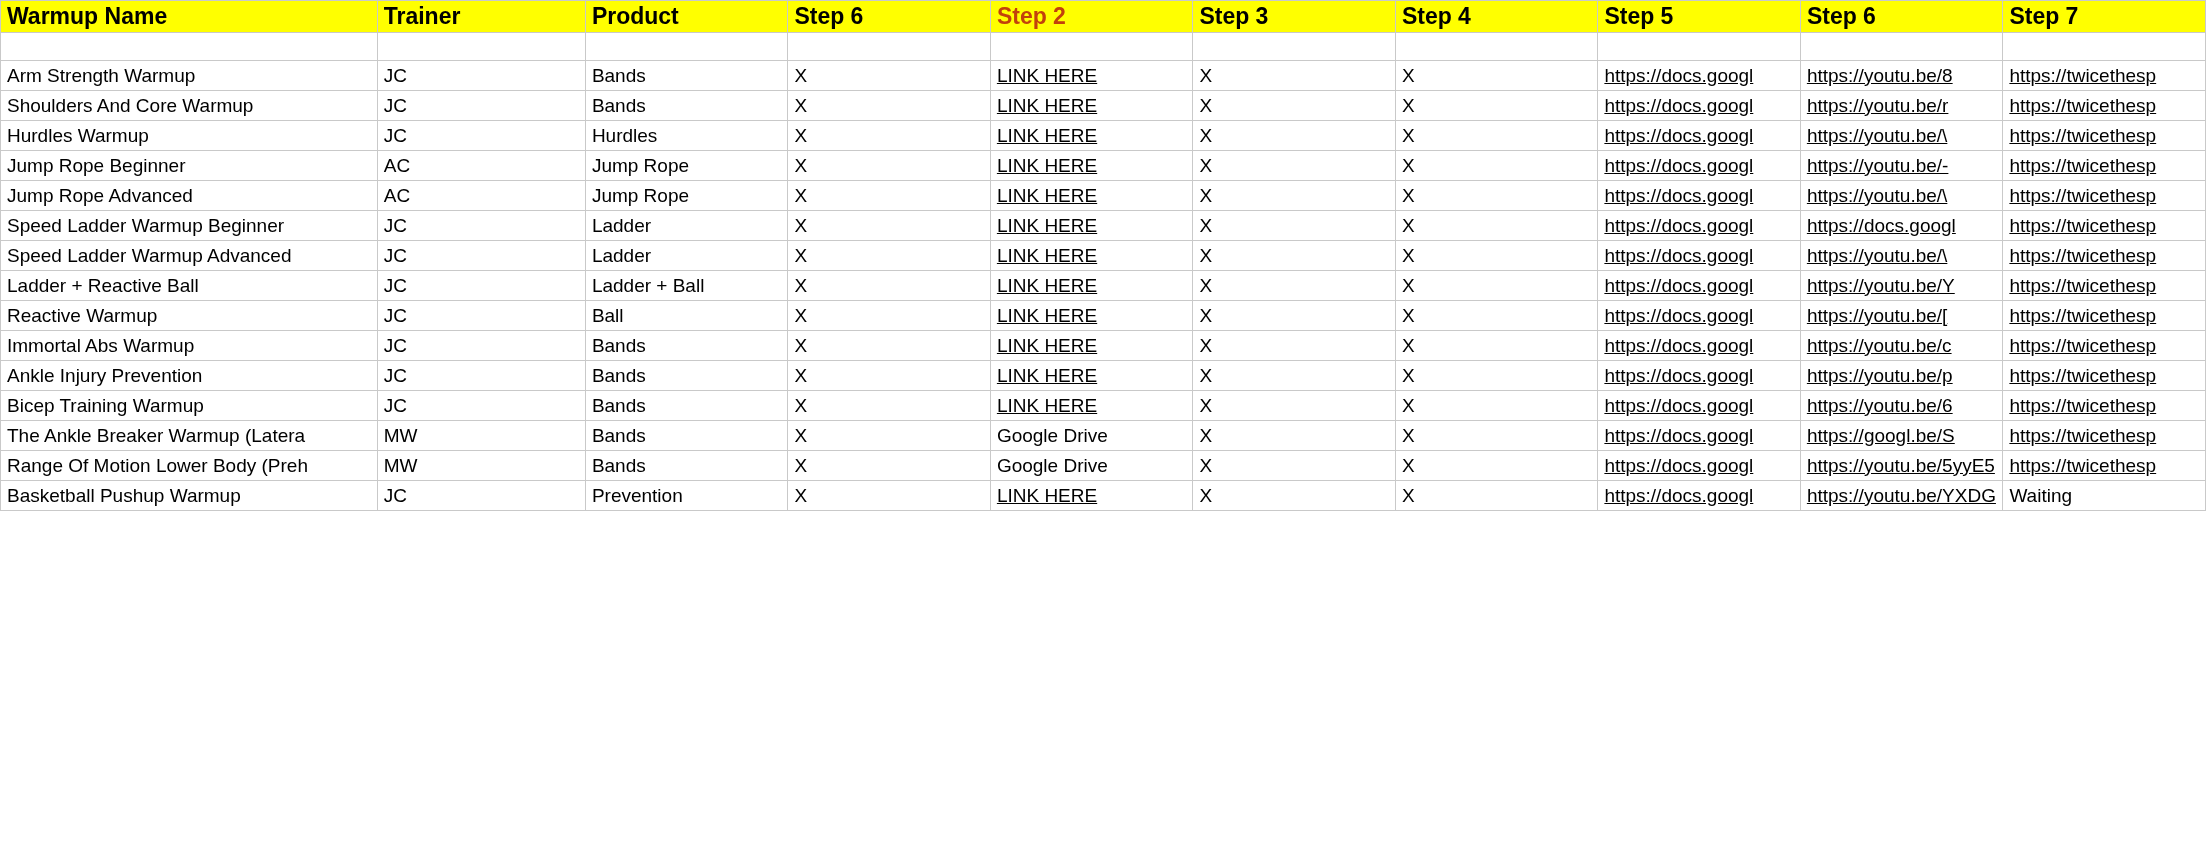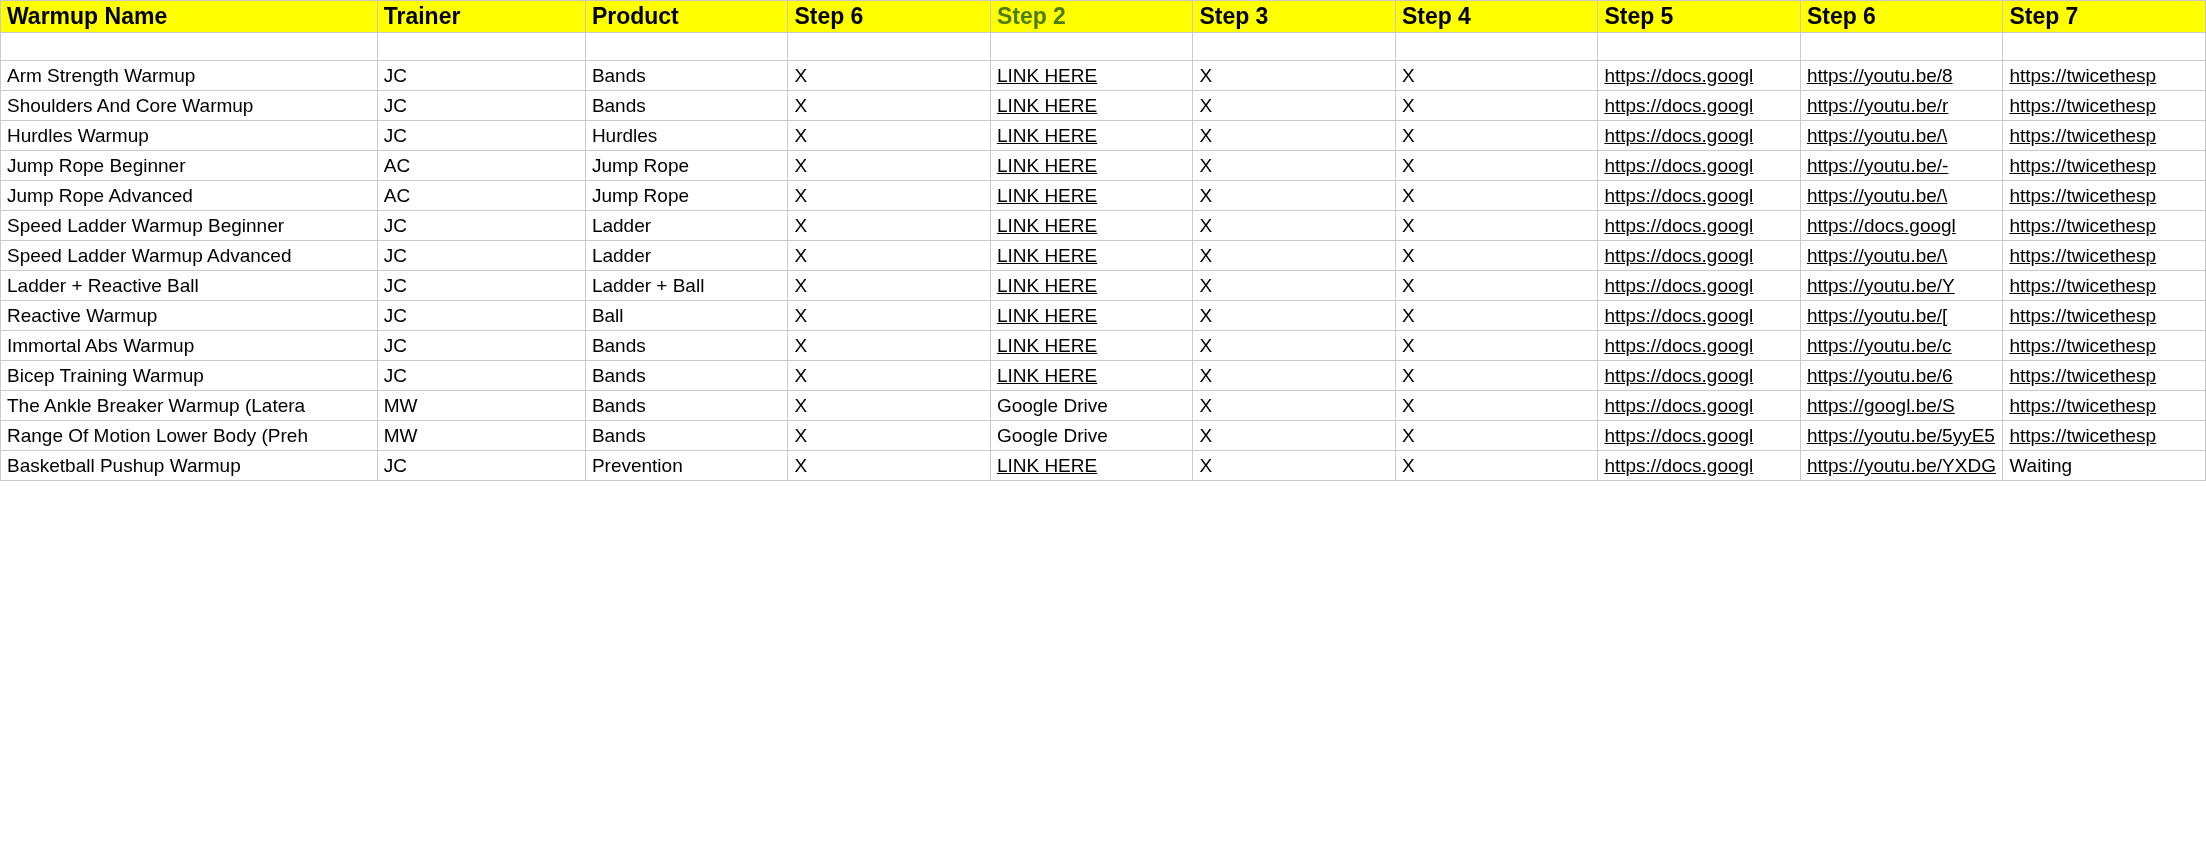--- a/index.html
+++ b/index.html
@@ -30,21 +30,21 @@
     height: 30px;
     box-sizing: border-box;
   }
   table.sheet thead th {
     background: #ffff00;
     font-weight: bold;
     height: 32px;
     font-size: 23px;
   }
   thead th.hdr-accent {
-    color: #4d7c0f;
+    color: #c2410c;
   }
   tr.spacer-row td {
     height: 28px;
   }
   td.link {
     color: #1155cc;
     text-decoration: underline;
   }
   td.plain {
     color: #000000;
@@ -223,20 +223,32 @@
         <td class="plain">Bands</td>
         <td class="plain">X</td>
         <td class="link">LINK HERE</td>
         <td class="plain">X</td>
         <td class="plain">X</td>
         <td class="link">https://docs.googl</td>
         <td class="link">https://youtu.be/c</td>
         <td class="link">https://twicethesp</td>
       </tr>
       <tr>
+        <td class="plain">Ankle Injury Prevention</td>
+        <td class="plain">JC</td>
+        <td class="plain">Bands</td>
+        <td class="plain">X</td>
+        <td class="link">LINK HERE</td>
+        <td class="plain">X</td>
+        <td class="plain">X</td>
+        <td class="link">https://docs.googl</td>
+        <td class="link">https://youtu.be/p</td>
+        <td class="link">https://twicethesp</td>
+      </tr>
+      <tr>
         <td class="plain">Bicep Training Warmup</td>
         <td class="plain">JC</td>
         <td class="plain">Bands</td>
         <td class="plain">X</td>
         <td class="link">LINK HERE</td>
         <td class="plain">X</td>
         <td class="plain">X</td>
         <td class="link">https://docs.googl</td>
         <td class="link">https://youtu.be/6</td>
         <td class="link">https://twicethesp</td>

